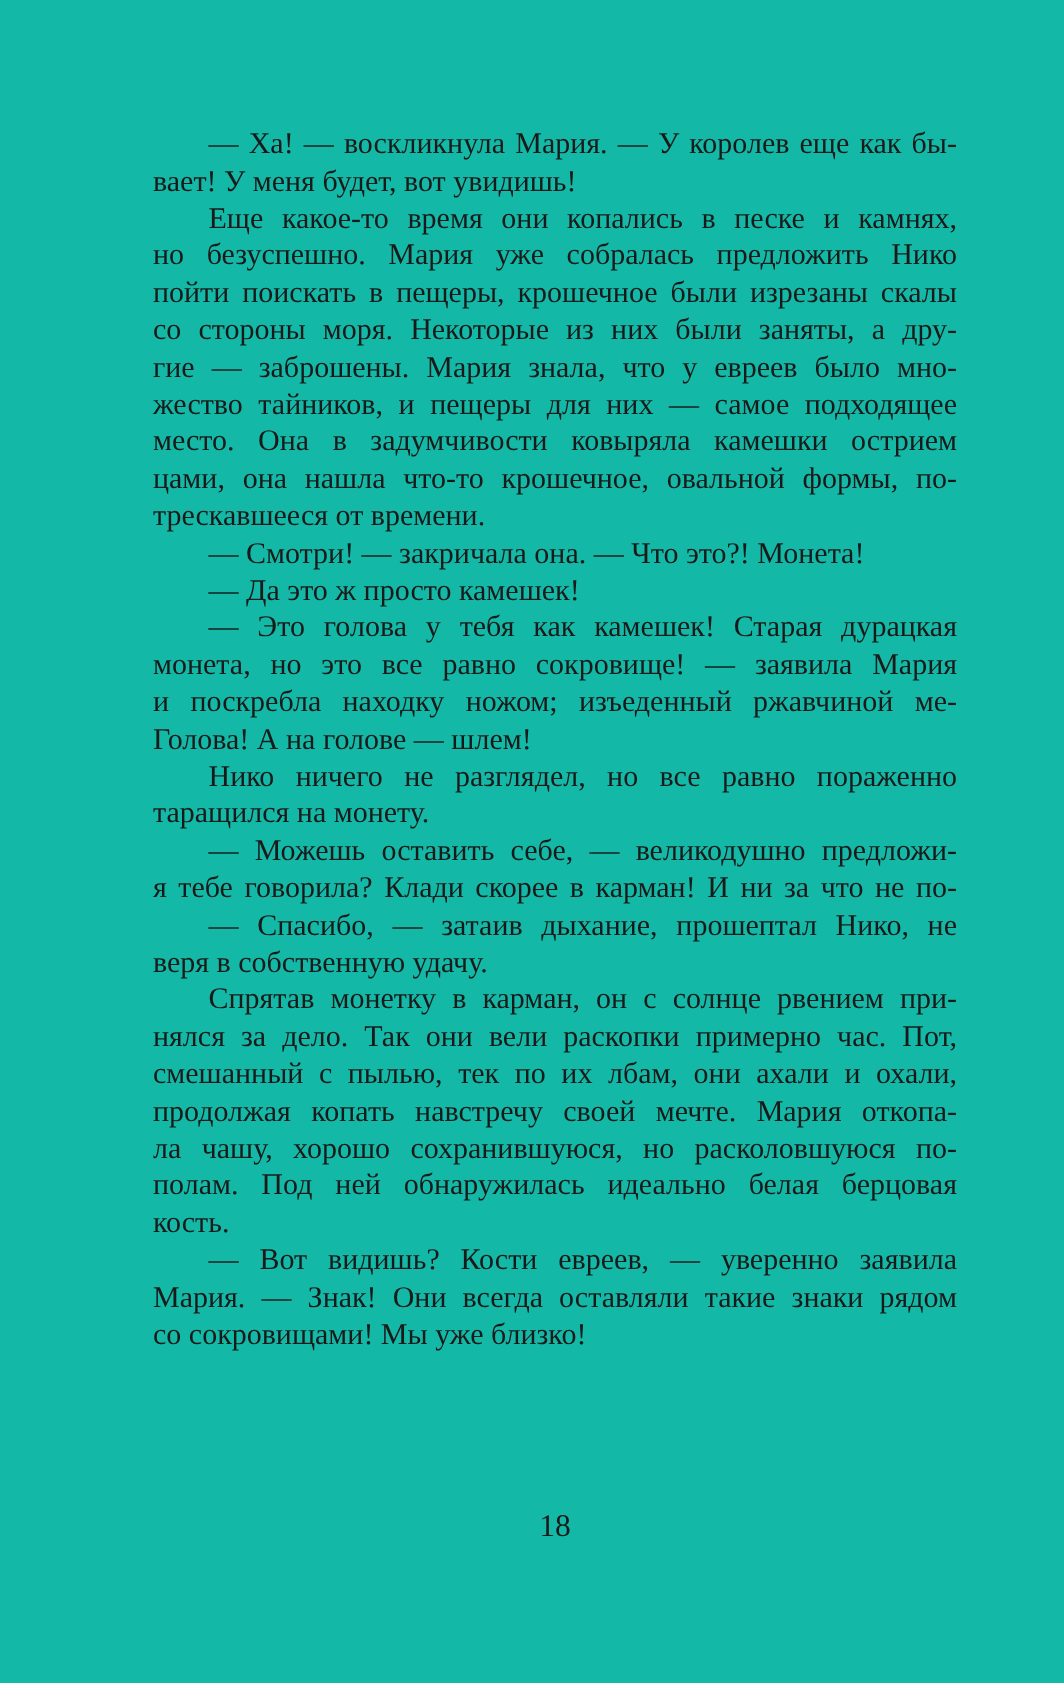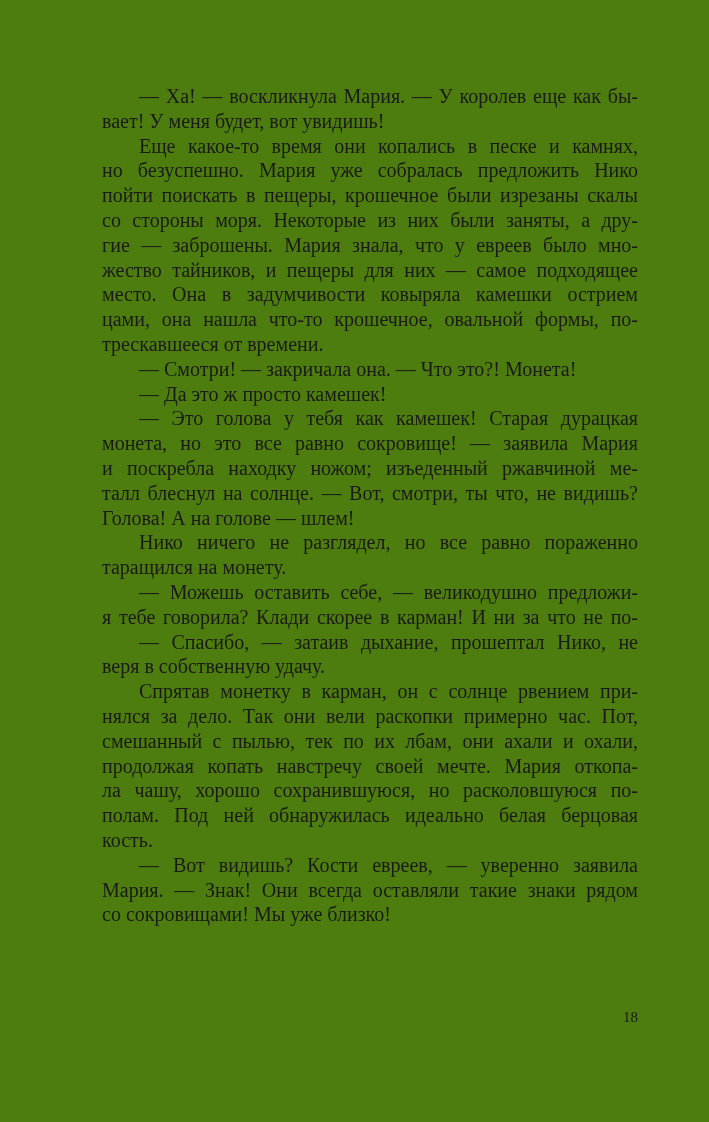--- a/index.html
+++ b/index.html
@@ -35,29 +35,29 @@
     text-align-last: left;
   }
   .line.first {
     text-indent: 37px;
   }
   .folio {
     position: absolute;
     left: 102px;
     top: 1005px;
     width: 536px;
-    text-align: right;
-    font-size: 15px;
+    text-align: center;
+    font-size: 21px;
     line-height: 24px;
   }
 </style>
 </head>
 <body>
 
-<div class="page" style="background: #4d7c0f; color: rgb(26, 26, 26);">
+<div class="page" style="background: #14b8a6; color: rgb(26, 26, 26);">
   <div class="text-block">
       <div class="para">
         <div class="line first">— Ха! — воскликнула Мария. — У королев еще как бы-</div>
         <div class="line last">вает! У меня будет, вот увидишь!</div>
       </div>
       <div class="para">
         <div class="line first">Еще какое-то время они копались в песке и камнях,</div>
         <div class="line">но безуспешно. Мария уже собралась предложить Нико</div>
         <div class="line">пойти поискать в пещеры, крошечное были изрезаны скалы</div>
         <div class="line">со стороны моря. Некоторые из них были заняты, а дру-</div>
@@ -70,21 +70,20 @@
       <div class="para">
         <div class="line first last">— Смотри! — закричала она. — Что это?! Монета!</div>
       </div>
       <div class="para">
         <div class="line first last">— Да это ж просто камешек!</div>
       </div>
       <div class="para">
         <div class="line first">— Это голова у тебя как камешек! Старая дурацкая</div>
         <div class="line">монета, но это все равно сокровище! — заявила Мария</div>
         <div class="line">и поскребла находку ножом; изъеденный ржавчиной ме-</div>
-        <div class="line">талл блеснул на солнце. — Вот, смотри, ты что, не видишь?</div>
         <div class="line last">Голова! А на голове — шлем!</div>
       </div>
       <div class="para">
         <div class="line first">Нико ничего не разглядел, но все равно пораженно</div>
         <div class="line last">таращился на монету.</div>
       </div>
       <div class="para">
         <div class="line first">— Можешь оставить себе, — великодушно предложи-</div>
         <div class="line">я тебе говорила? Клади скорее в карман! И ни за что не по-</div>
       </div>

